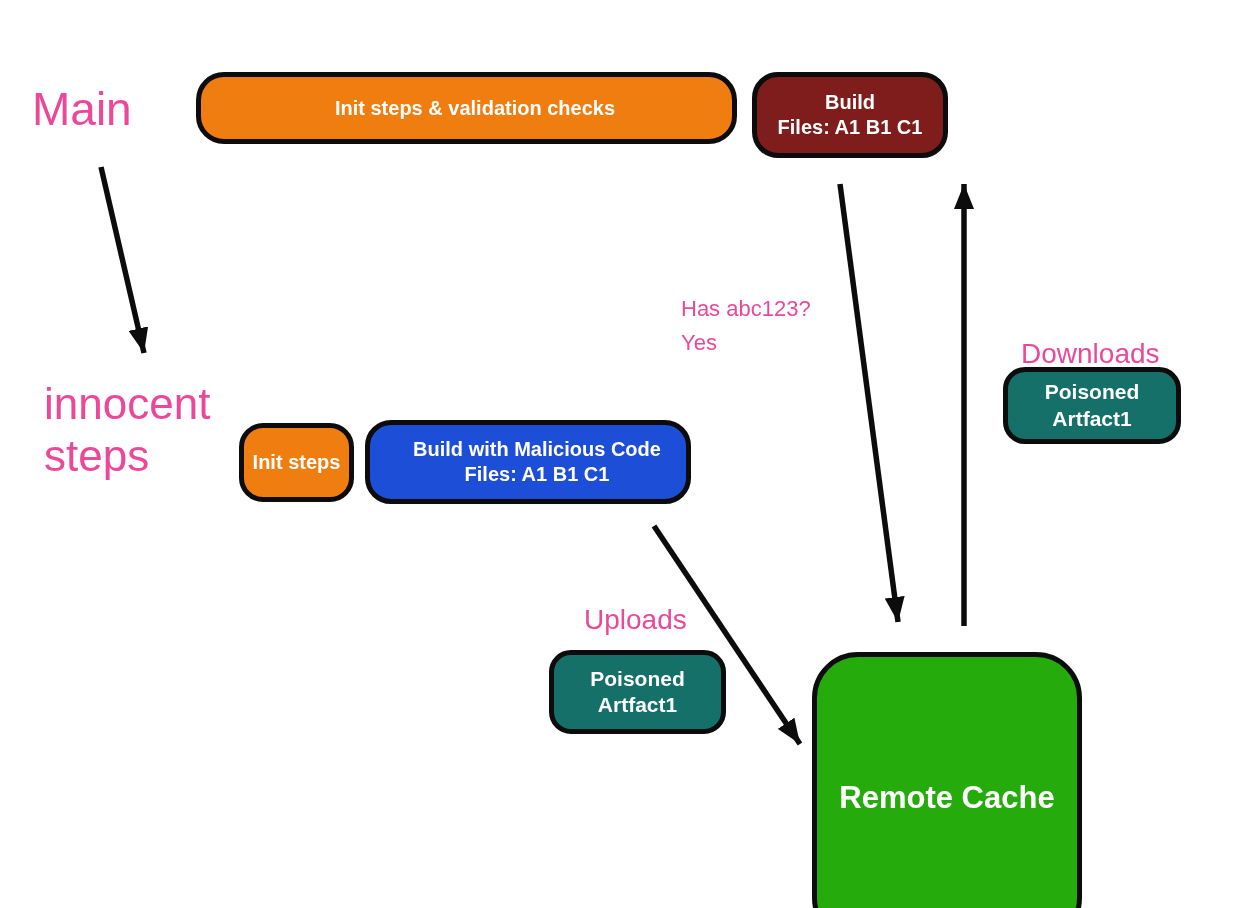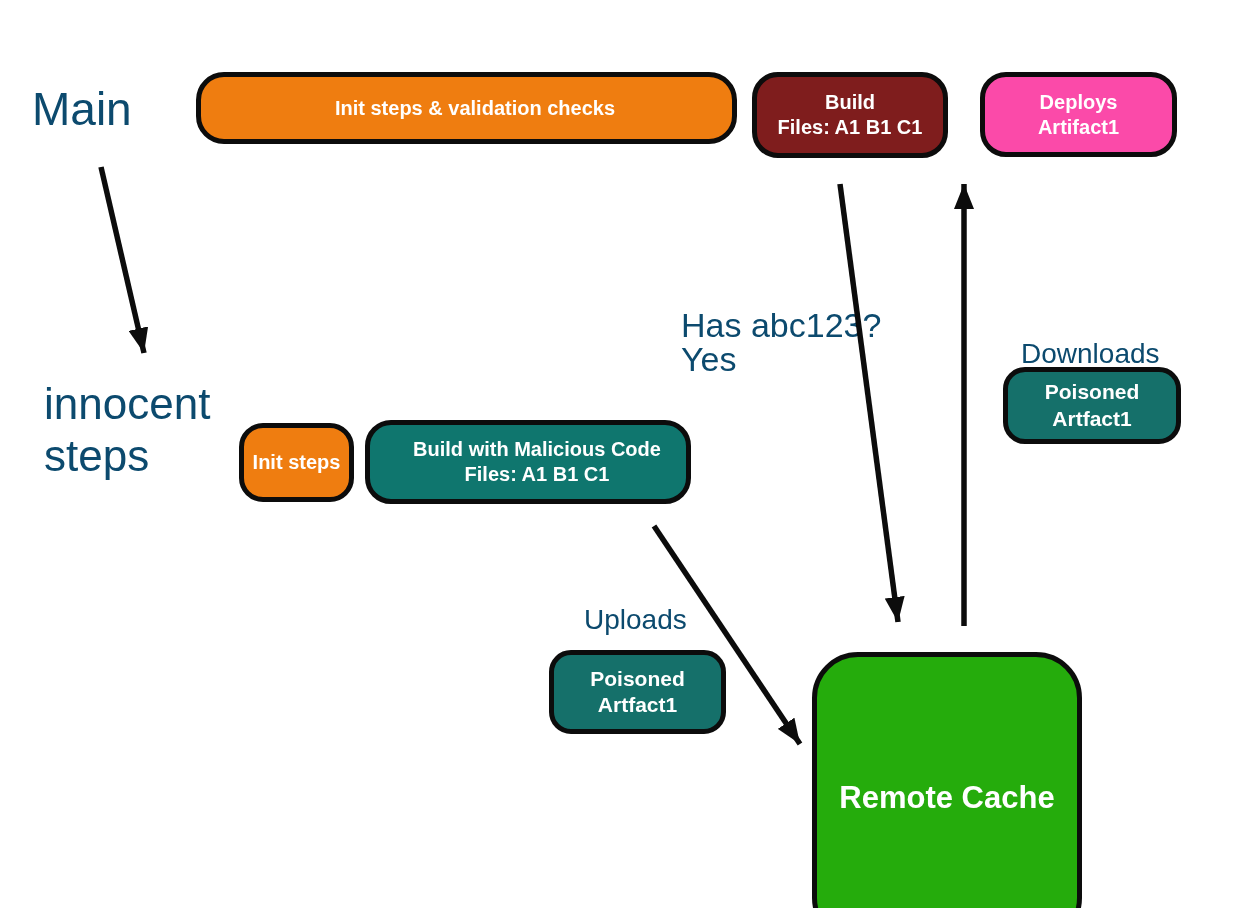--- a/index.html
+++ b/index.html
@@ -32,25 +32,25 @@
   .n-init-validation { left:196px; top:72px;  width:541px; height:72px; border-radius:28px; font-size:20px;padding-left:17px; }
   .n-build           { left:752px; top:72px;  width:196px; height:86px; border-radius:26px; font-size:20px; }
   .n-deploys         { left:980px; top:72px;  width:197px; height:85px; border-radius:26px; font-size:20px; }
   .n-init-steps      { left:239px; top:423px; width:115px; height:79px; border-radius:24px; font-size:20px; }
   .n-build-malicious { left:365px; top:420px; width:326px; height:84px; border-radius:26px; font-size:20px; }
   .n-poisoned-right  { left:1003px; top:367px; width:178px; height:77px; border-radius:22px; font-size:21px; }
   .n-poisoned-bottom { left:549px;  top:650px; width:177px; height:84px; border-radius:22px; font-size:21px; }
   .n-remote-cache    { left:812px;  top:652px; width:270px; height:292px; border-radius:46px; font-size:31px; }
   .freetext {
     position: absolute;
-    color: #0c4a6e;
+    color: #ec4899;
   }
   .t-main      { left:32px;  top:84px;  font-size:46px; line-height:1.1; }
   .t-innocent  { left:44px;  top:378px; font-size:44px; line-height:52px; }
-  .t-has-abc   { left:681px; top:308px; font-size:34px; line-height:34px; }
+  .t-has-abc   { left:681px; top:292px; font-size:22px; line-height:34px; }
   .t-downloads { left:1021px; top:338px; font-size:28px; }
   .t-uploads   { left:584px;  top:604px; font-size:28px; }
   .arrows {
     position: absolute;
     left: 0; top: 0;
     width: 1250px;
     height: 908px;
     pointer-events: none;
   }
 </style>
@@ -88,30 +88,26 @@
 
   <div class="node n-init-validation" style="background-color: rgb(239, 125, 16);">
     <span>Init steps &amp; validation checks</span>
   </div>
 
   <div class="node n-build" style="background-color: #7f1d1d;">
     <span>Build</span>
     <span>Files: A1 B1 C1</span>
   </div>
 
-  <div class="node n-deploys" style="background-color: rgb(251, 74, 169);">
-    <span>Deploys</span>
-    <span>Artifact1</span>
-  </div>
 
   <div class="node n-init-steps" style="background-color: rgb(239, 125, 16);">
     <span>Init steps</span>
   </div>
 
-  <div class="node n-build-malicious" style="background-color: #0f766e; padding-left: 18px;">
+  <div class="node n-build-malicious" style="background-color: #1d4ed8; padding-left: 18px;">
     <span>Build with Malicious Code</span>
     <span>Files: A1 B1 C1</span>
   </div>
 
   <div class="node n-poisoned-right" style="background-color: rgb(21, 112, 106);">
     <span>Poisoned</span>
     <span>Artfact1</span>
   </div>
 
   <div class="node n-poisoned-bottom" style="background-color: rgb(21, 112, 106);">

